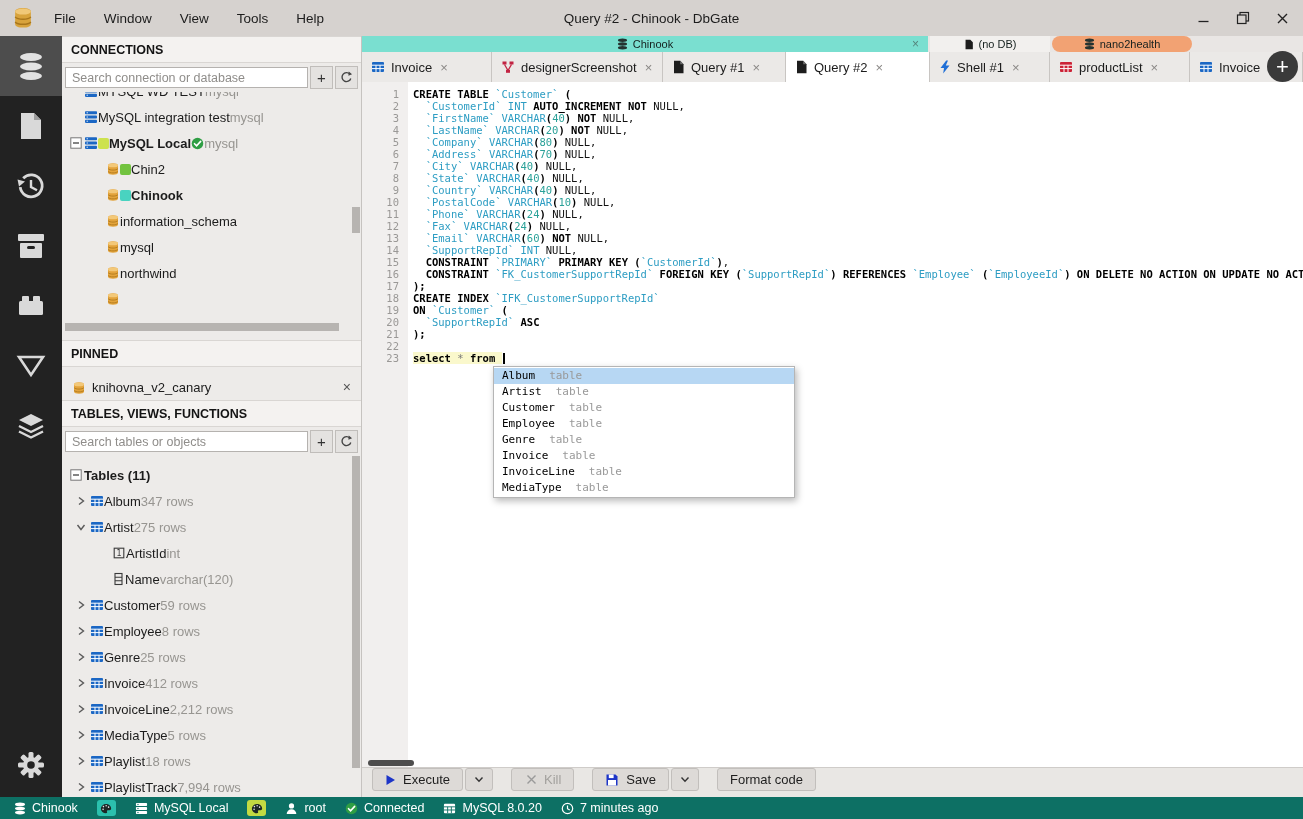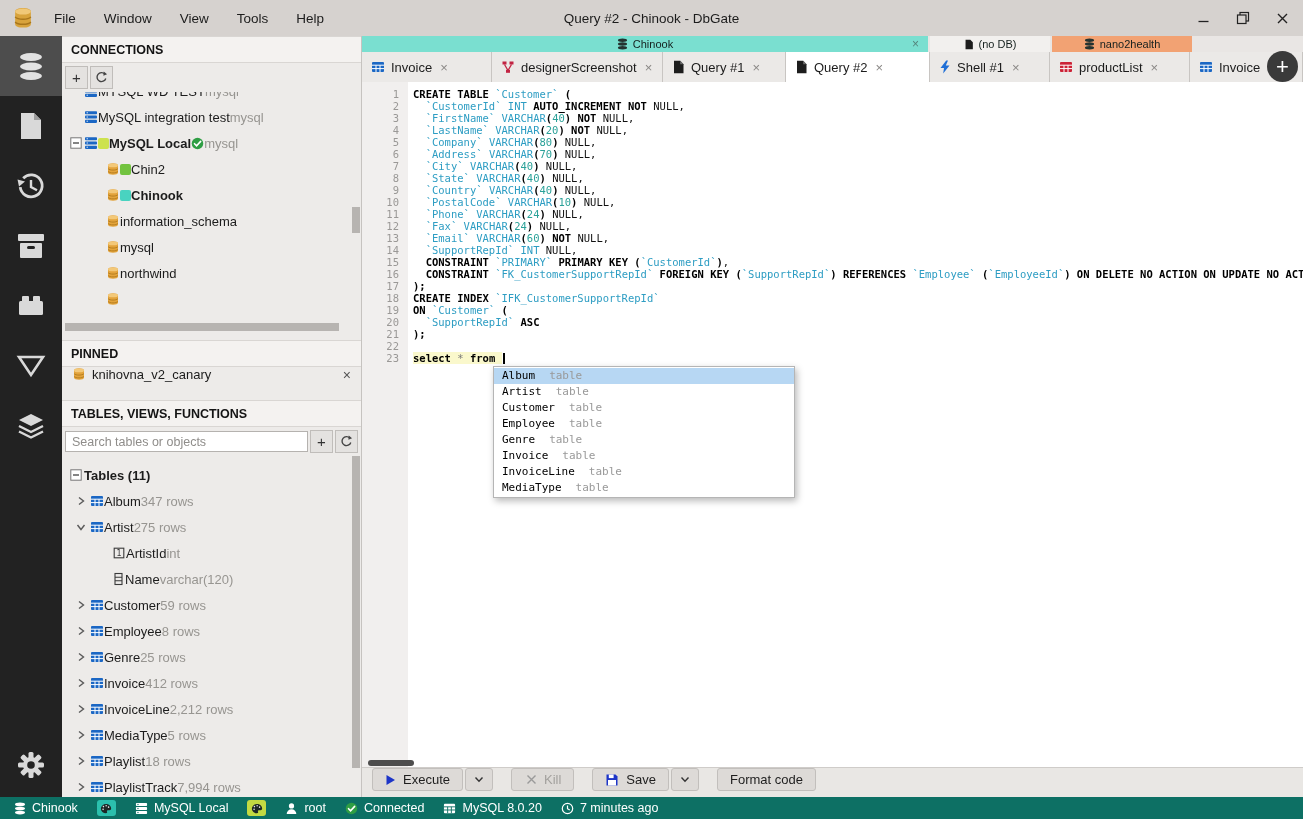--- a/index.html
+++ b/index.html
@@ -33,21 +33,21 @@
   .trow.child{padding-left:44px;}
   .trow.col{padding-left:50px;}
   .trow .sub{color:#979591;}
   .bold{font-weight:bold;}
   .clip-top{margin-top:-14px;}
   .colorsq{width:11px;height:11px;border-radius:2px;display:inline-block;flex:0 0 11px;}
   .hscrollbar{height:10px;flex:0 0 10px;position:relative;}
   .hscrollbar .thumb{position:absolute;left:3px;right:22px;top:1px;height:8px;background:#b7b4b1;}
   .spacer9{flex:0 0 8px;}
   .spacer6{flex:0 0 5px;}
-  .pinned-row{height:28px;flex:0 0 28px;display:flex;align-items:flex-start;gap:6px;padding:0 10px;color:#1c1c1c;}
+  .pinned-row{height:28px;flex:0 0 28px;display:flex;align-items:flex-end;gap:6px;padding:0 10px;color:#1c1c1c;}
   .pinned-row .x{margin-left:auto;color:#555;font-size:14px;}
   .vthumb{position:absolute;width:8px;background:#b7b4b1;right:1px;z-index:3;}
   
   .main{flex:1;display:flex;flex-direction:column;background:#fff;min-width:0;}
   .group-row{height:16px;flex:0 0 16px;display:flex;background:#e9e6e4;font-size:11px;}
   .tab-group-hdr{display:flex;align-items:center;justify-content:center;gap:5px;position:relative;color:#15201e;box-sizing:border-box;margin-right:2px;}
   .tab-group-hdr .x{position:absolute;right:9px;top:1px;color:#55847c;font-size:12px;}
   .tab-row{height:30px;flex:0 0 30px;display:flex;background:#d5d2cf;position:relative;}
   .tab{display:flex;align-items:center;gap:6px;padding:0 9px;font-size:13px;background:#ebe9e7;border-right:1px solid #c8c5c2;color:#1c1c1c;box-sizing:border-box;overflow:hidden;}
   .tab.active{background:#fff;}
@@ -201,20 +201,21 @@
               </g>
               <circle cx="15" cy="15" r="3.8" fill="#222"></circle>
             </svg>
           </span>
         </div>
       </div>
 
     <div class="leftpanel">
       <div class="sec-header">CONNECTIONS</div>
       <div class="search-row">
+        <input class="search-input" placeholder="Search connection or database" style="">
         <span class="sq-btn">+</span>
         <span class="sq-btn ic">
             <svg width="13" height="13" viewBox="0 0 14 14">
               <path d="M11.6,8 A4.8,4.8 0 1 1 10.6,3.4" fill="none" stroke="#444" stroke-width="1.5"></path>
               <polygon points="9.4,0.6 13,3.4 9,5.2" fill="#444"></polygon>
             </svg>
           </span>
       </div>
       <div class="conn-tree" id="conn-tree">
           <div class="trow clip-top">
@@ -578,21 +579,21 @@
             <span class="x">×</span>
           </div>
           <div class="tab-group-hdr" style="width: 120px; background: rgb(242, 240, 238);">
             <span class="ic">
               <svg width="10" height="11" viewBox="0 0 13 14">
                 <path d="M2,0.8 h6.2 L11.5,4.2 V13.2 H2 z" fill="#1d1d1d"></path>
               </svg>
             </span>
             <span>(no DB)</span>
           </div>
-          <div class="tab-group-hdr" style="width: 140px; background: rgb(242, 162, 115);">
+          <div class="tab-group-hdr" style="width: 140px; background: rgb(242, 162, 115); border-radius: 8px;">
             <span class="ic">
               <svg width="11" height="12" viewBox="0 0 12 13">
                 <g fill="#253331">
                   <ellipse cx="6" cy="2.4" rx="5" ry="1.8"></ellipse>
                   <ellipse cx="6" cy="6.5" rx="5" ry="1.8"></ellipse>
                   <ellipse cx="6" cy="10.6" rx="5" ry="1.8"></ellipse>
                 </g>
               </svg>
             </span>
             <span>nano2health</span>

